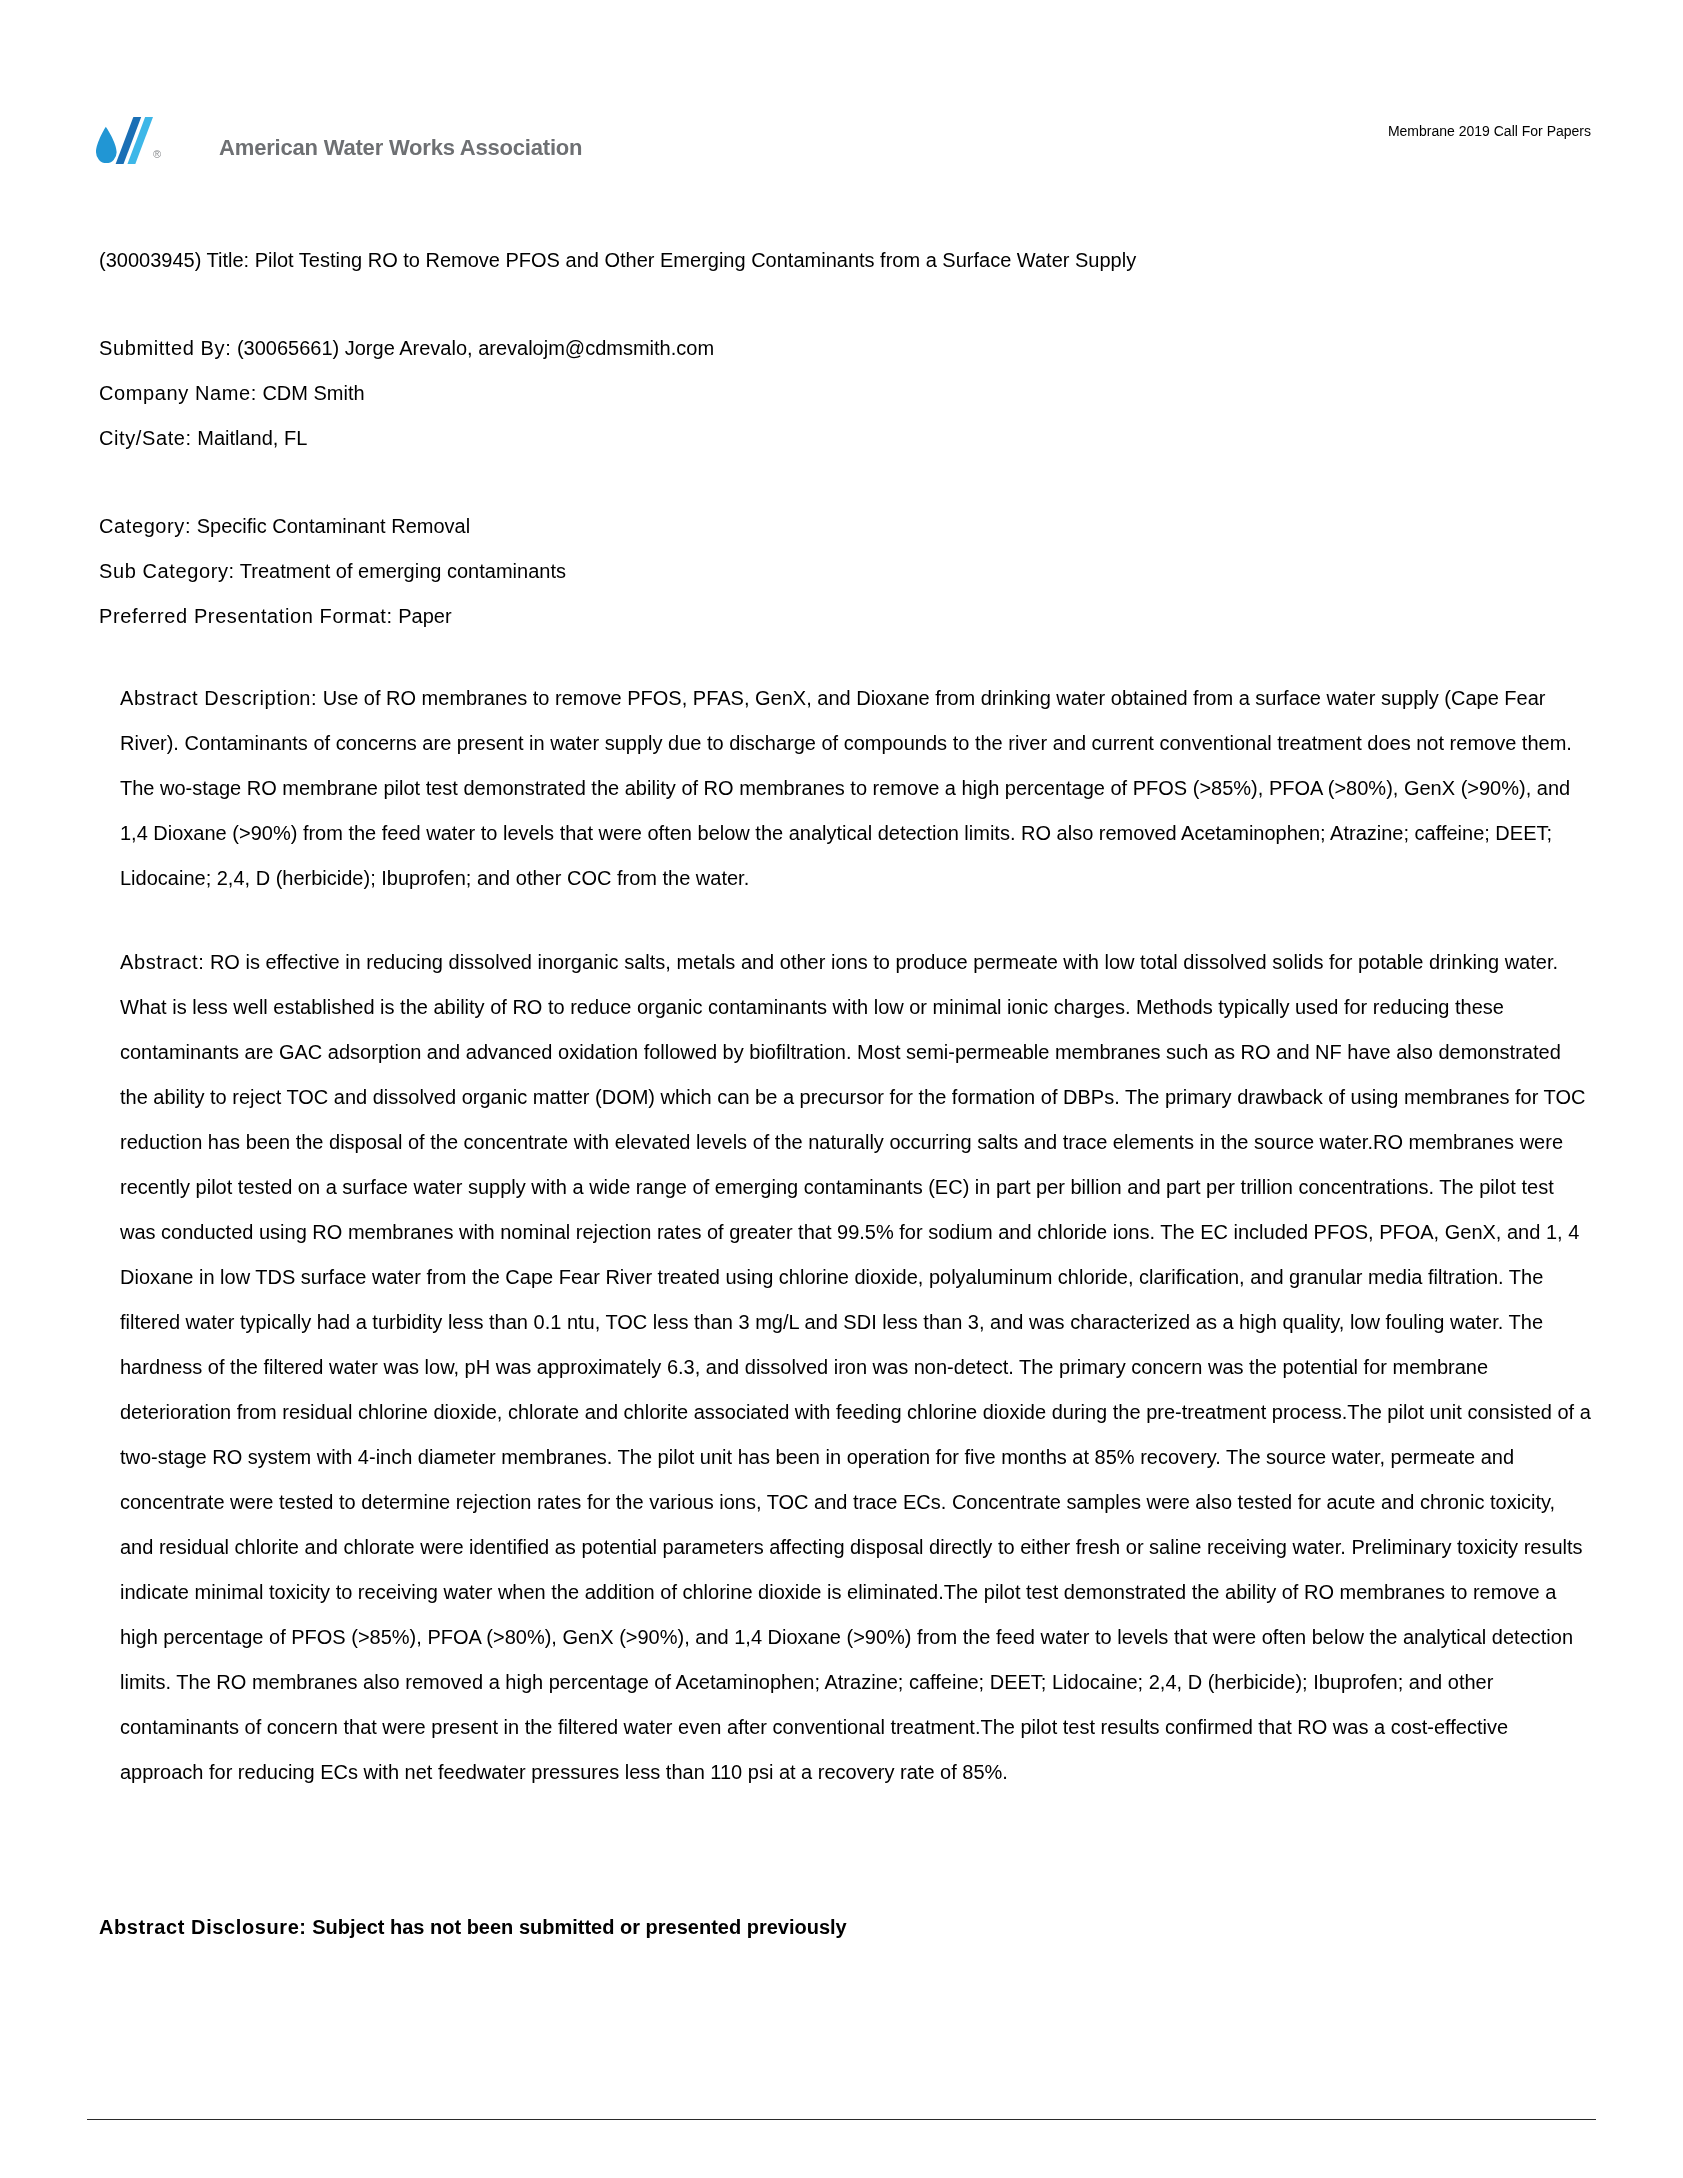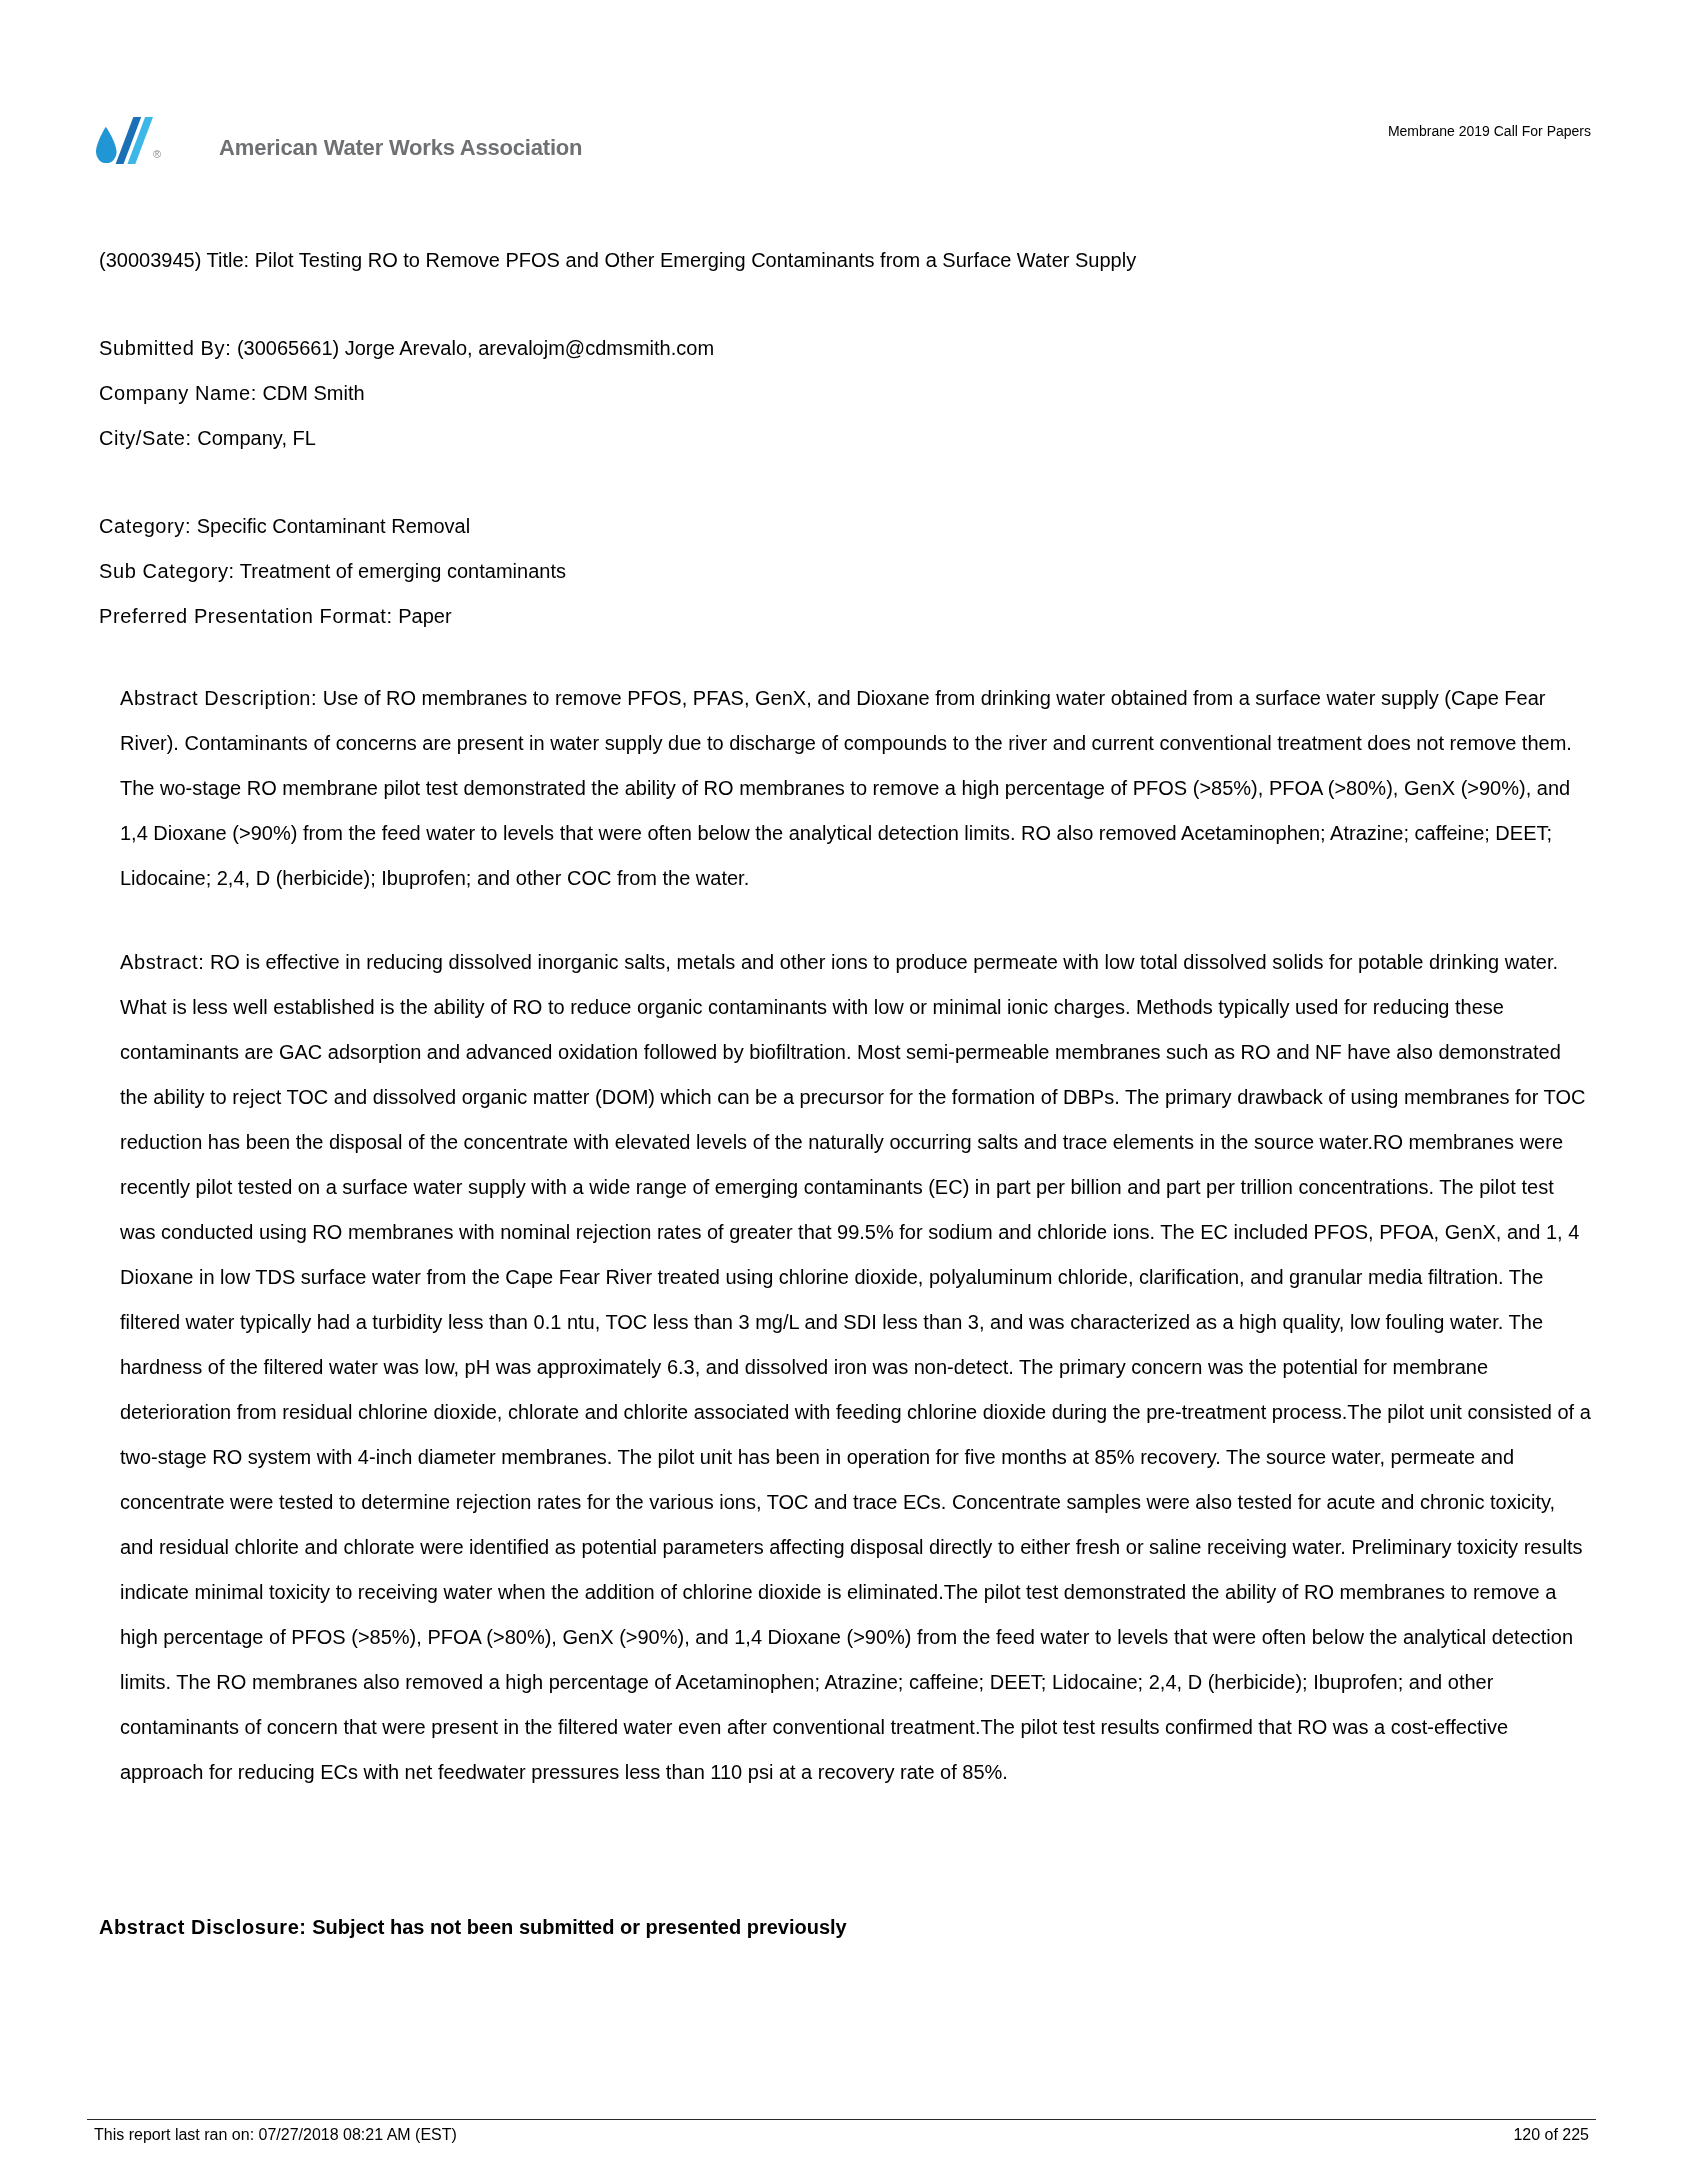--- a/index.html
+++ b/index.html
@@ -72,36 +72,32 @@
     <span class="logo-reg">®</span>
     <span class="logo-text">American Water Works Association</span>
   </div>
   <div class="report-title">Membrane 2019 Call For Papers</div>
 
   <div class="content-line title-line">(30003945) Title: Pilot Testing RO to Remove PFOS and Other Emerging Contaminants from a Surface Water Supply</div>
 
   <div class="field-block submitter-block">
     <div><span class="lbl">Submitted By:</span> <span>(30065661) Jorge Arevalo, arevalojm@cdmsmith.com</span></div>
     <div><span class="lbl">Company Name:</span> <span>CDM Smith</span></div>
-    <div><span class="lbl">City/Sate:</span> <span>Company, FL</span></div>
+    <div><span class="lbl">City/Sate:</span> <span>Maitland, FL</span></div>
   </div>
 
   <div class="field-block classification-block">
     <div><span class="lbl">Category:</span> <span>Specific Contaminant Removal</span></div>
     <div><span class="lbl">Sub Category:</span> <span>Treatment of emerging contaminants</span></div>
     <div><span class="lbl">Preferred Presentation Format:</span> <span>Paper</span></div>
   </div>
 
   <p class="para para-desc"><span class="lbl">Abstract Description:</span> <span>Use of RO membranes to remove PFOS, PFAS, GenX, and Dioxane from drinking water obtained from a surface water supply (Cape Fear River). Contaminants of concerns are present in water supply due to discharge of compounds to the river and current conventional treatment does not remove them. The wo-stage RO membrane pilot test demonstrated the ability of RO membranes to remove a high percentage of PFOS (&gt;85%), PFOA (&gt;80%), GenX (&gt;90%), and 1,4 Dioxane (&gt;90%) from the feed water to levels that were often below the analytical detection limits. RO also removed Acetaminophen; Atrazine; caffeine; DEET; Lidocaine; 2,4, D (herbicide); Ibuprofen; and other COC from the water.</span></p>
 
   <p class="para para-abstract"><span class="lbl">Abstract:</span> <span>RO is effective in reducing dissolved inorganic salts, metals and other ions to produce permeate with low total dissolved solids for potable drinking water. What is less well established is the ability of RO to reduce organic contaminants with low or minimal ionic charges. Methods typically used for reducing these contaminants are GAC adsorption and advanced oxidation followed by biofiltration. Most semi-permeable membranes such as RO and NF have also demonstrated the ability to reject TOC and dissolved organic matter (DOM) which can be a precursor for the formation of DBPs. The primary drawback of using membranes for TOC reduction has been the disposal of the concentrate with elevated levels of the naturally occurring salts and trace elements in the source water.RO membranes were recently pilot tested on a surface water supply with a wide range of emerging contaminants (EC) in part per billion and part per trillion concentrations. The pilot test was conducted using RO membranes with nominal rejection rates of greater that 99.5% for sodium and chloride ions. The EC included PFOS, PFOA, GenX, and 1, 4 Dioxane in low TDS surface water from the Cape Fear River treated using chlorine dioxide, polyaluminum chloride, clarification, and granular media filtration. The filtered water typically had a turbidity less than 0.1 ntu, TOC less than 3 mg/L and SDI less than 3, and was characterized as a high quality, low fouling water. The hardness of the filtered water was low, pH was approximately 6.3, and dissolved iron was non-detect. The primary concern was the potential for membrane deterioration from residual chlorine dioxide, chlorate and chlorite associated with feeding chlorine dioxide during the pre-treatment process.The pilot unit consisted of a two-stage RO system with 4-inch diameter membranes. The pilot unit has been in operation for five months at 85% recovery. The source water, permeate and concentrate were tested to determine rejection rates for the various ions, TOC and trace ECs. Concentrate samples were also tested for acute and chronic toxicity, and residual chlorite and chlorate were identified as potential parameters affecting disposal directly to either fresh or saline receiving water. Preliminary toxicity results indicate minimal toxicity to receiving water when the addition of chlorine dioxide is eliminated.The pilot test demonstrated the ability of RO membranes to remove a high percentage of PFOS (&gt;85%), PFOA (&gt;80%), GenX (&gt;90%), and 1,4 Dioxane (&gt;90%) from the feed water to levels that were often below the analytical detection limits. The RO membranes also removed a high percentage of Acetaminophen; Atrazine; caffeine; DEET; Lidocaine; 2,4, D (herbicide); Ibuprofen; and other contaminants of concern that were present in the filtered water even after conventional treatment.The pilot test results confirmed that RO was a cost-effective approach for reducing ECs with net feedwater pressures less than 110 psi at a recovery rate of 85%.</span></p>
 
   <div class="content-line disclosure-line"><span class="lbl">Abstract Disclosure:</span> <span>Subject has not been submitted or presented previously</span></div>
 
 
   <div class="footer-rule"></div>
-  <div class="footer-row">
-    <span>This report last ran on: 07/27/2018 08:21 AM (EST)</span>
-    <span>120 of 225</span>
-  </div>
 
 </div>
 
 
 </body></html>

